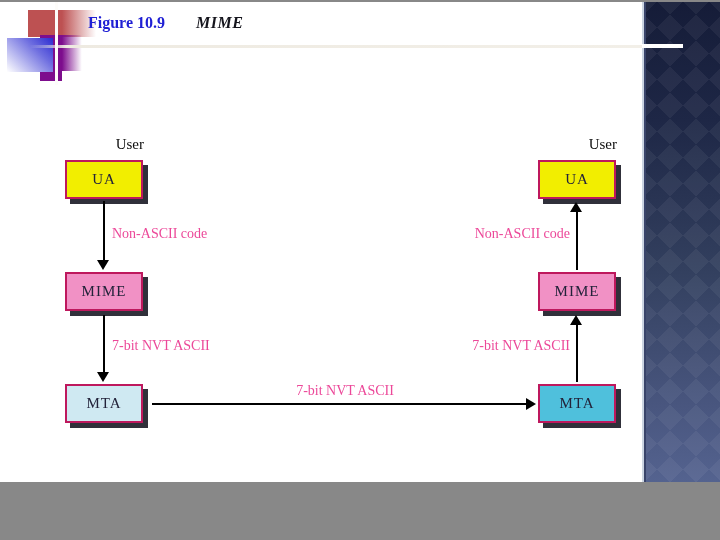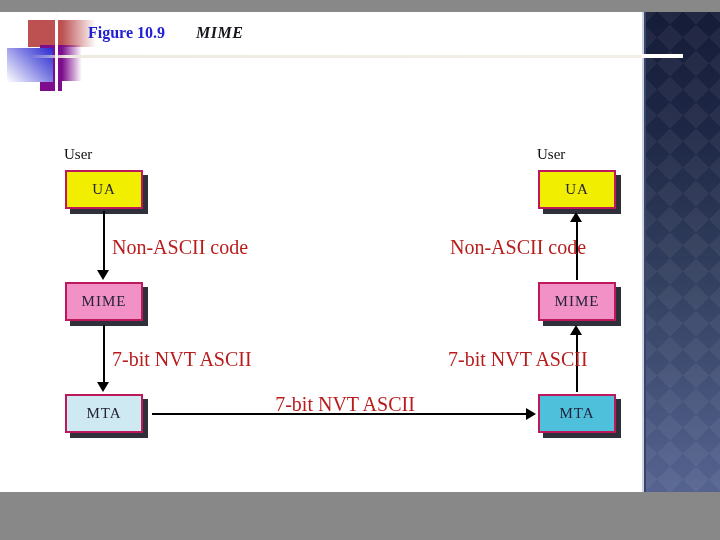--- a/index.html
+++ b/index.html
@@ -1,17 +1,17 @@
 <!DOCTYPE html>
 <html><head>
 <meta charset="utf-8">
 <style>
   html,body{margin:0;padding:0;background:#888;}
   #stage{
-    position:relative;width:720px;height:480px;margin:12px auto;
+    position:relative;width:720px;height:480px;margin:2px auto;
     background:#ffffff;overflow:hidden;
     font-family:"Liberation Serif", serif;
   }
   
   #sidebar{
     position:absolute;top:0;left:642px;width:78px;height:540px;
     border-left:2px solid #ccd5e2;box-sizing:border-box;
     background-image:
       linear-gradient(45deg, rgba(255,255,255,0.05) 25%, transparent 25%, transparent 75%, rgba(255,255,255,0.05) 75%),
       linear-gradient(-45deg, rgba(255,255,255,0.05) 25%, transparent 25%, transparent 75%, rgba(255,255,255,0.05) 75%),
@@ -31,22 +31,22 @@
   #logo-vline{left:55px;top:0px;width:3px;height:83px;background:#fdfcfa;}
   #figure-label{left:88px;top:12px;font-size:16px;font-weight:bold;color:#1f1fd4;}
   #figure-title{left:196px;top:12px;font-size:16px;font-weight:bold;font-style:italic;color:#15151d;letter-spacing:0.5px;}
   
   .box{
     position:absolute;width:78px;height:39px;box-sizing:border-box;
     border:2px solid #be185d;box-shadow:5px 5px 0 #30303a;
     display:flex;align-items:center;justify-content:center;
     font-size:15px;color:#23233a;letter-spacing:1px;
   }
-  .user-lbl{position:absolute;width:80px;text-align:left;font-size:15px;color:#0d0d0d;}
-  .arrow-lbl{position:absolute;font-size:20px;color:#b91c1c;white-space:nowrap;}
+  .user-lbl{position:absolute;width:80px;text-align:right;font-size:15px;color:#0d0d0d;}
+  .arrow-lbl{position:absolute;font-size:14px;color:#ec4899;white-space:nowrap;}
   .vline{position:absolute;width:2px;background:#000;}
   .hline{position:absolute;height:2px;background:#000;}
   .head-down{position:absolute;width:0;height:0;border-left:6px solid transparent;border-right:6px solid transparent;border-top:10px solid #000;}
   .head-up{position:absolute;width:0;height:0;border-left:6px solid transparent;border-right:6px solid transparent;border-bottom:10px solid #000;}
   .head-right{position:absolute;width:0;height:0;border-top:6px solid transparent;border-bottom:6px solid transparent;border-left:10px solid #000;}
   
   #ua-left{left:65px;top:158px;}   #ua-right{left:538px;top:158px;}
   #mime-left{left:65px;top:270px;} #mime-right{left:538px;top:270px;}
   #mta-left{left:65px;top:382px;}  #mta-right{left:538px;top:382px;}
   #user-left{left:64px;top:134px;} #user-right{left:537px;top:134px;}

